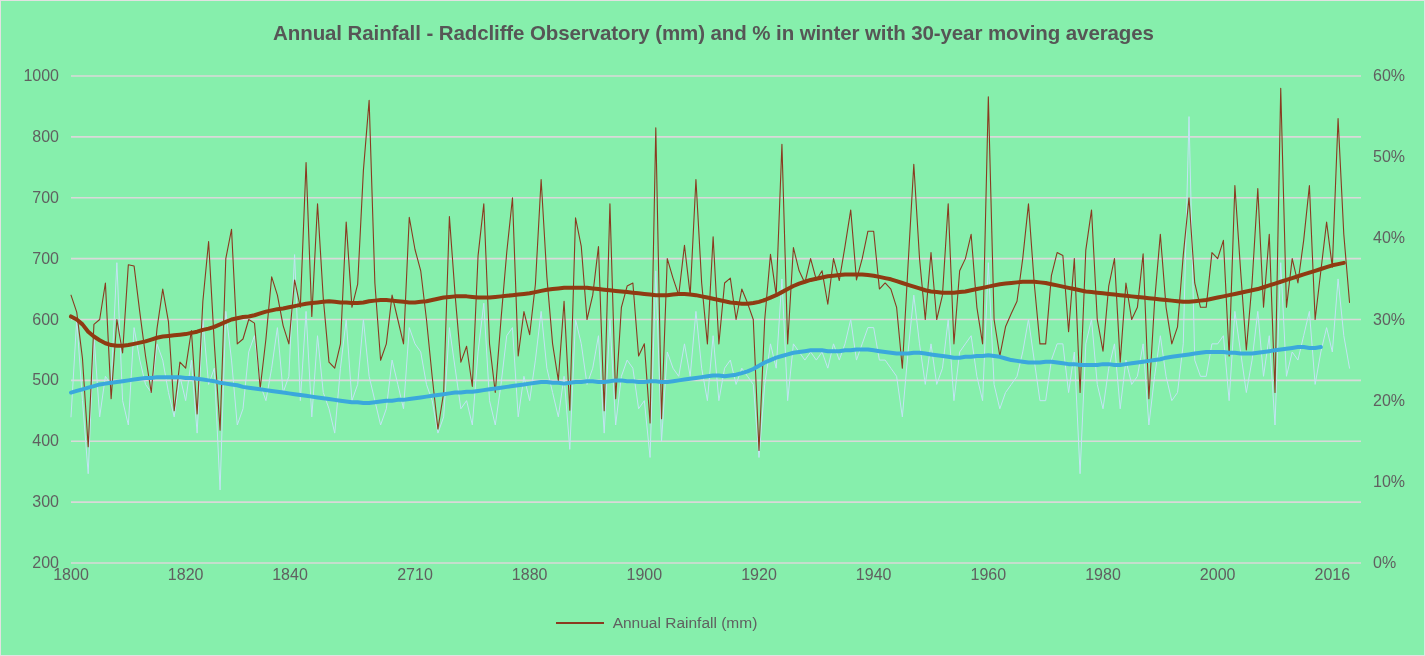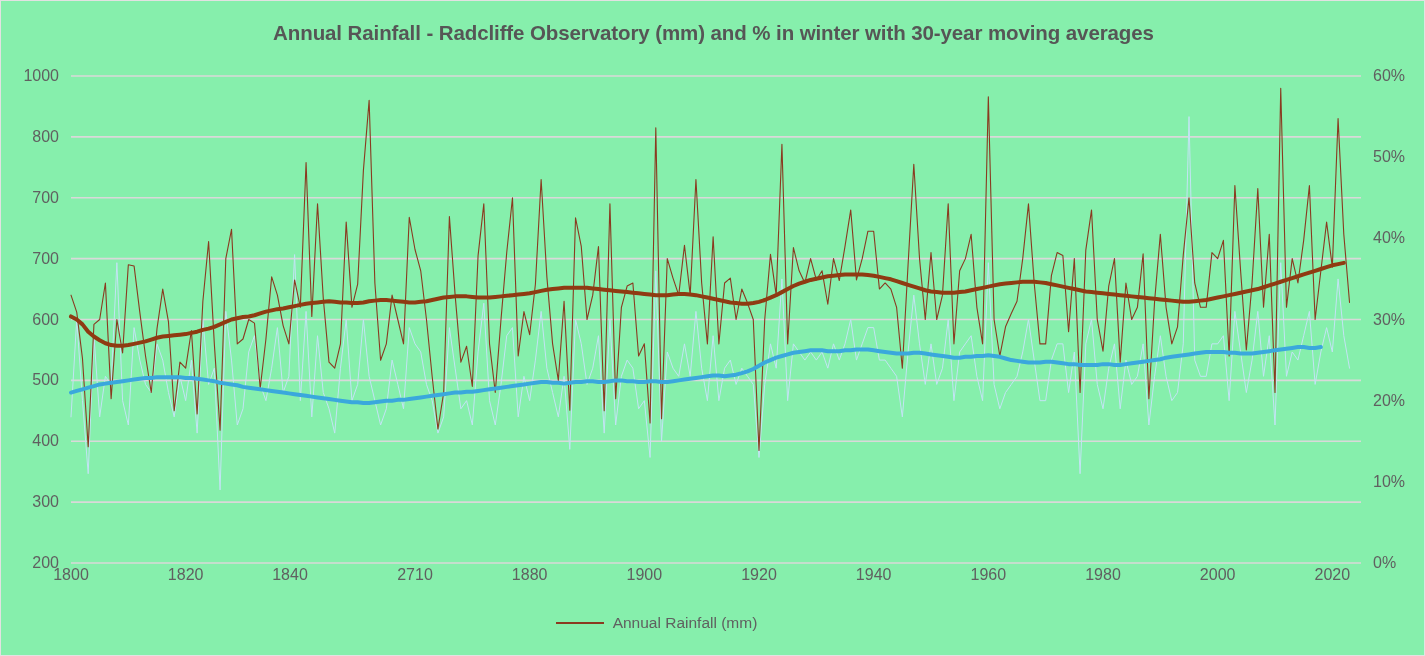--- a/index.html
+++ b/index.html
@@ -134,14 +134,14 @@
     <div class="xtick" style="left: 184.667px;">1820</div>
     <div class="xtick" style="left: 289px;">1840</div>
     <div class="xtick" style="left: 414px;">2710</div>
     <div class="xtick" style="left: 528.667px;">1880</div>
     <div class="xtick" style="left: 643.333px;">1900</div>
     <div class="xtick" style="left: 758px;">1920</div>
     <div class="xtick" style="left: 872.667px;">1940</div>
     <div class="xtick" style="left: 987.333px;">1960</div>
     <div class="xtick" style="left: 1102px;">1980</div>
     <div class="xtick" style="left: 1216.67px;">2000</div>
-    <div class="xtick" style="left: 1331.33px;">2020</div>
+    <div class="xtick" style="left: 1331.33px;">2016</div>
   </div>
 
 </body></html>

